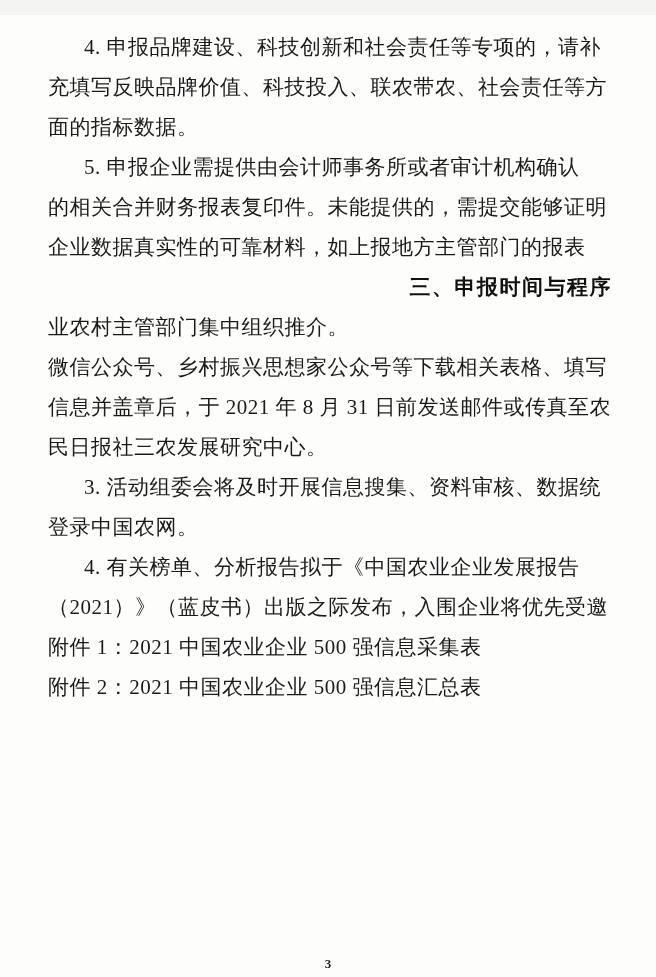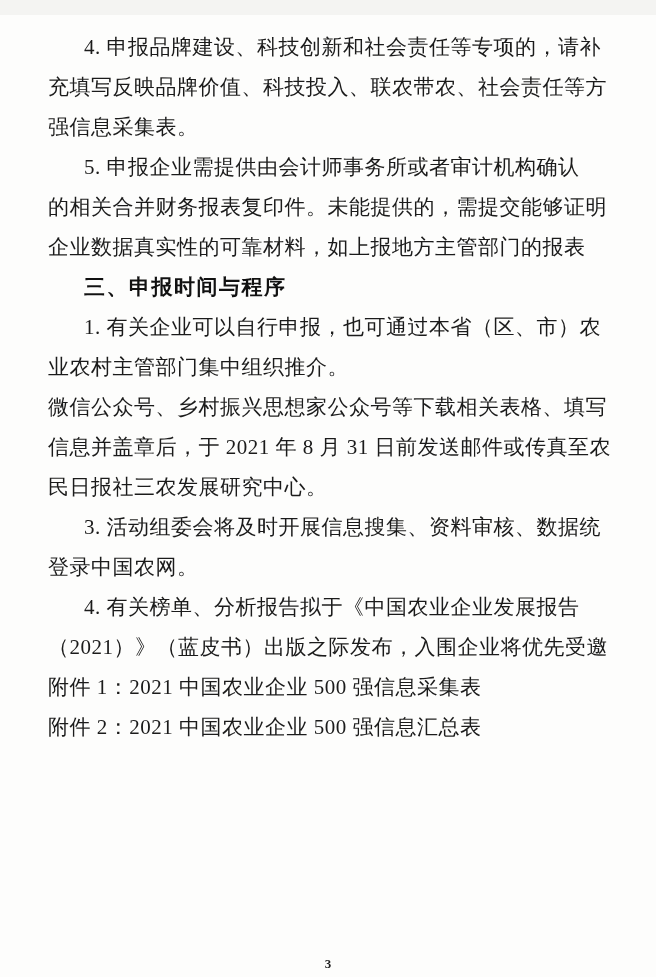--- a/index.html
+++ b/index.html
@@ -27,46 +27,46 @@
     white-space: nowrap;
   }
   .line.indent {
     padding-left: 36px;
   }
   .line.heading {
     font-family: "Liberation Sans", sans-serif;
     font-weight: 700;
     color: #111;
     letter-spacing: 1.5px;
+    text-align: right;
   }
   .page-number {
     position: absolute;
     left: 0;
     right: 0;
     top: 941px;
     text-align: center;
     font-family: "Liberation Serif", serif;
     font-size: 13px;
     font-weight: 700;
     color: #222;
   }
 </style>
 </head>
 <body>
 
 <div class="page">
   <div class="doc-body">
       <div class="line indent">4. 申报品牌建设、科技创新和社会责任等专项的，请补</div>
       <div class="line">充填写反映品牌价值、科技投入、联农带农、社会责任等方</div>
-      <div class="line">强信息采集表。</div>
+      <div class="line">面的指标数据。</div>
       <div class="line indent">5. 申报企业需提供由会计师事务所或者审计机构确认</div>
       <div class="line">的相关合并财务报表复印件。未能提供的，需提交能够证明</div>
       <div class="line">企业数据真实性的可靠材料，如上报地方主管部门的报表</div>
       <div class="line indent heading">三、申报时间与程序</div>
-      <div class="line indent">1. 有关企业可以自行申报，也可通过本省（区、市）农</div>
       <div class="line">业农村主管部门集中组织推介。</div>
       <div class="line">微信公众号、乡村振兴思想家公众号等下载相关表格、填写</div>
       <div class="line">信息并盖章后，于 2021 年 8 月 31 日前发送邮件或传真至农</div>
       <div class="line">民日报社三农发展研究中心。</div>
       <div class="line indent">3. 活动组委会将及时开展信息搜集、资料审核、数据统</div>
       <div class="line">登录中国农网。</div>
       <div class="line indent">4. 有关榜单、分析报告拟于《中国农业企业发展报告</div>
       <div class="line">（2021）》（蓝皮书）出版之际发布，入围企业将优先受邀</div>
       <div class="line">附件 1：2021 中国农业企业 500 强信息采集表</div>
       <div class="line">附件 2：2021 中国农业企业 500 强信息汇总表</div>

